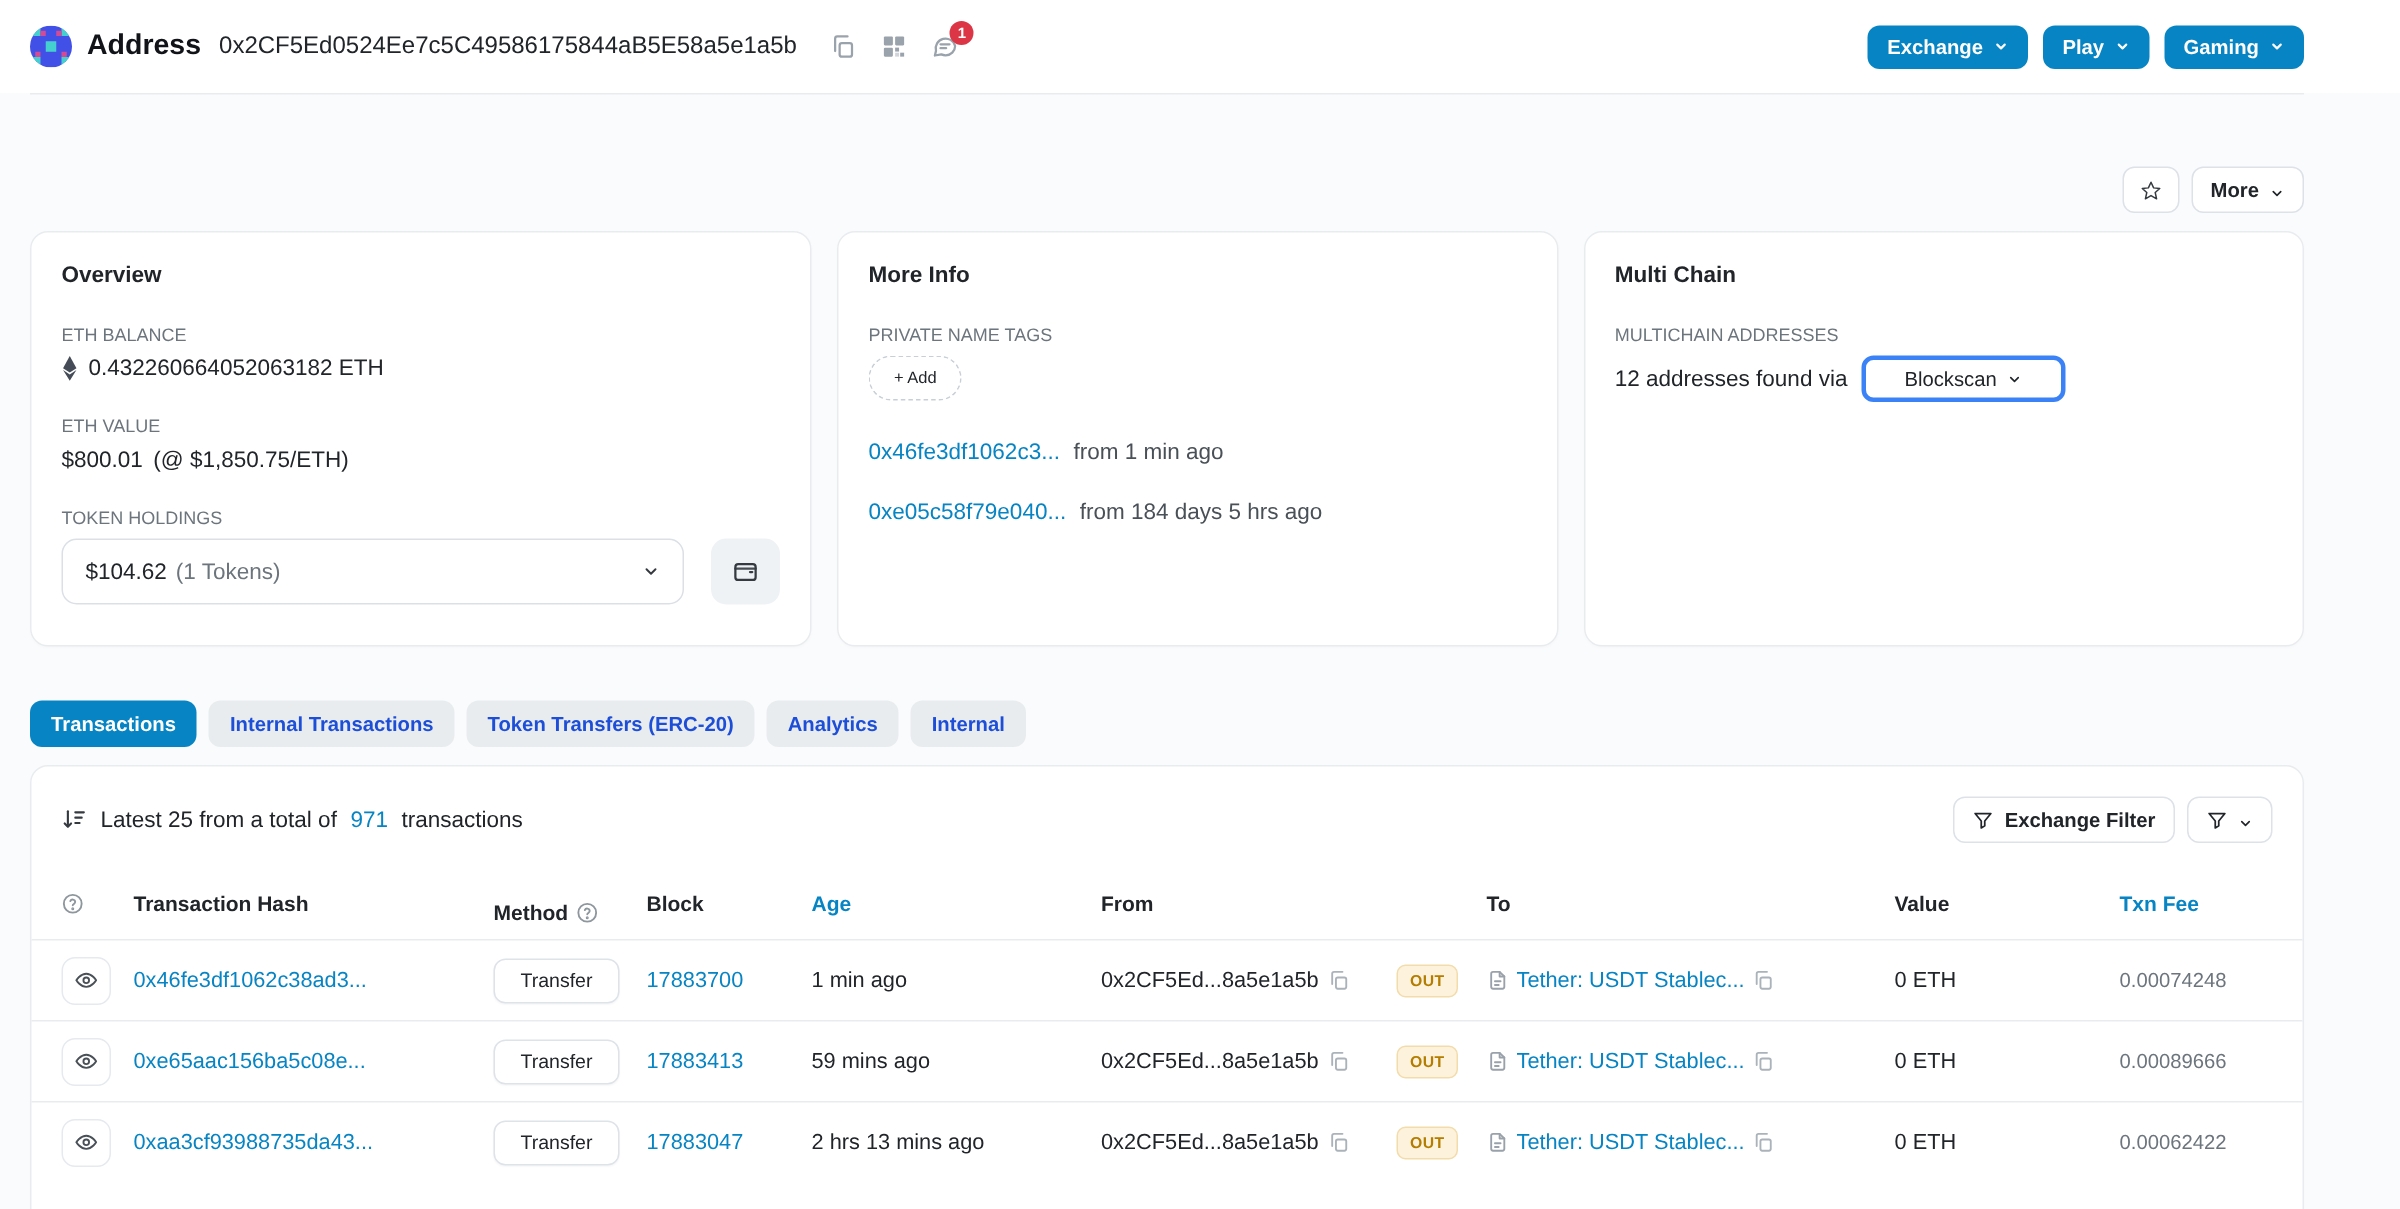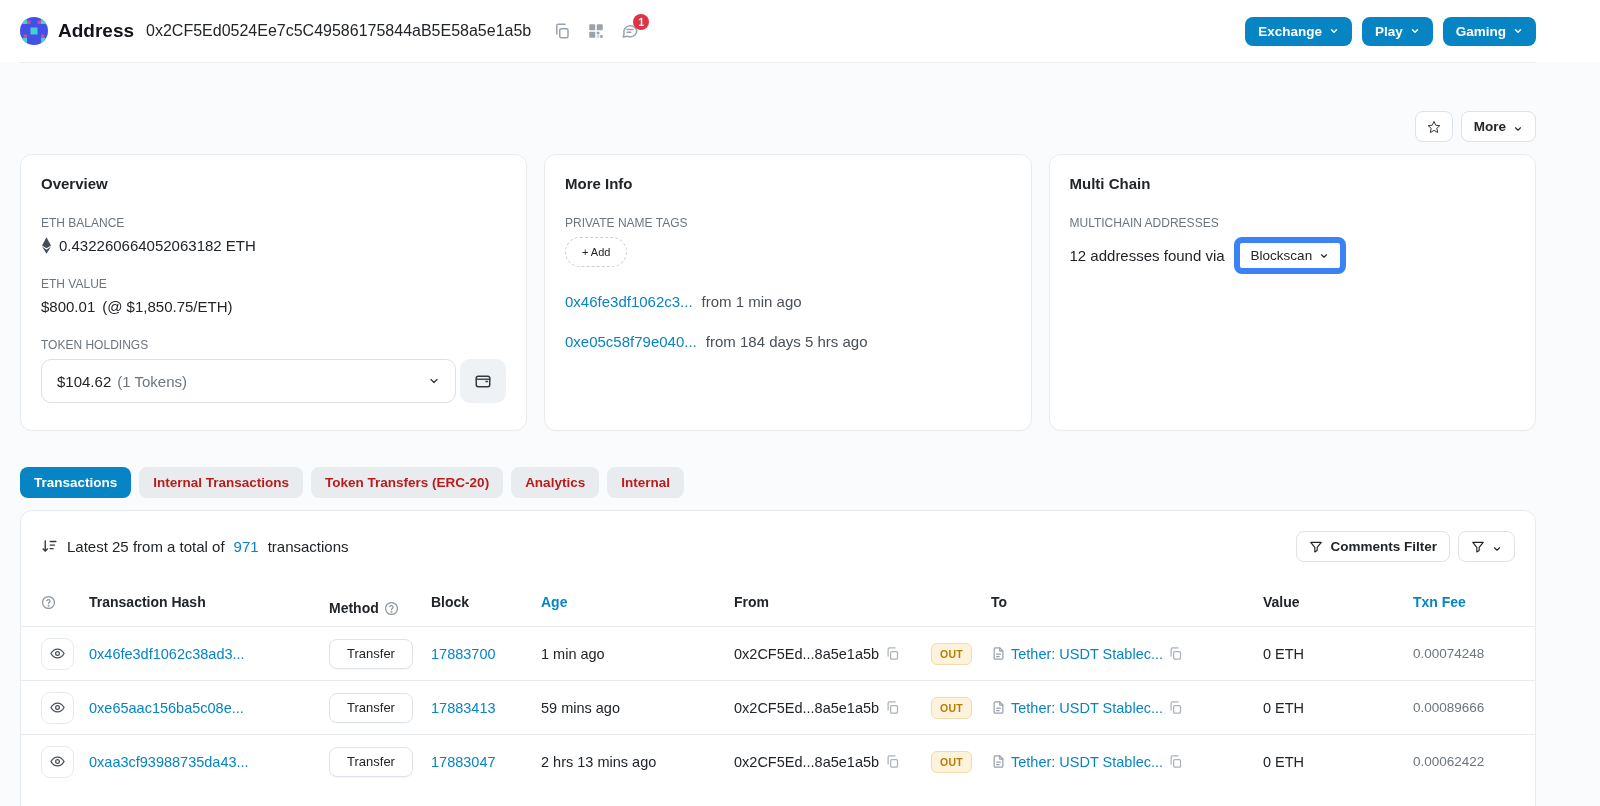--- a/index.html
+++ b/index.html
@@ -28,35 +28,35 @@
   .btn-icon-only { padding:7px 11px; }
 
   .cards { display:flex; gap:17px; margin-top:12px; }
   .card { flex:1; background:#fff; border:1px solid #e9ecef; border-radius:12px; padding:20px; height:277px; box-shadow:0 1px 2px rgba(0,0,0,.02); }
   .card-title { font-size:15px; font-weight:700; margin-bottom:24px; }
   .field { margin-bottom:23px; }
   .field-label { font-size:12px; color:#6c757d; margin-bottom:7px; }
   .field-value { font-size:15px; color:#212529; display:flex; align-items:center; gap:7px; }
   .eth-glyph { width:11px; height:17px; color:#454c57; }
   .muted { color:#6c757d; }
-  .token-row { display:flex; align-items:center; gap:4px; }
+  .token-row { display:flex; align-items:center; gap:18px; }
   .token-select { width:415px; height:44px; border:1px solid #dbe0e6; border-radius:10px; display:flex; align-items:center; justify-content:space-between; padding:0 15px; background:#fff; cursor:pointer; }
   .token-select .chev { width:12px; height:12px; color:#343a40; }
   .wallet-btn { width:46px; height:44px; border:none; border-radius:10px; background:#eff2f5; display:flex; align-items:center; justify-content:center; color:#343a40; cursor:pointer; }
   .wallet-btn svg { width:18px; height:18px; }
   .add-btn { display:inline-flex; align-items:center; gap:4px; border:1px dashed #c8cfd6; border-radius:18px; background:#fff; padding:8px 16px; font-size:11px; color:#212529; cursor:pointer; font-family:inherit; }
   .link { color:var(--link,#0784c3); text-decoration:none; cursor:pointer; }
   .txn-line { display:flex; align-items:center; gap:9px; font-size:15px; }
   .txn-time { color:#495057; }
   .mc-line { display:flex; align-items:center; gap:9px; font-size:15px; }
-  .provider-btn { border:6px solid #3b82f6; border-radius:8px; background:#fff; padding:5px 11px; font-size:13.5px; color:#212529; display:inline-flex; align-items:center; gap:7px; cursor:pointer; font-family:inherit; }
+  .provider-btn { border:3px solid #3b82f6; border-radius:8px; background:#fff; padding:5px 26px; font-size:13.5px; color:#212529; display:inline-flex; align-items:center; gap:7px; cursor:pointer; font-family:inherit; }
   .provider-btn svg { width:10px; height:10px; }
 
   .tabs { display:flex; gap:8px; margin-top:36px; }
-  .tab { background:#e9ecef; border:none; border-radius:8px; padding:8px 14px; font-size:13.5px; font-weight:600; color:#b91c1c; cursor:pointer; font-family:inherit; }
+  .tab { background:#e9ecef; border:none; border-radius:8px; padding:8px 14px; font-size:13.5px; font-weight:600; color:#1d4ed8; cursor:pointer; font-family:inherit; }
   .tab.active { background:var(--primary,#0784c3); color:#fff; }
 
   .panel { margin-top:12px; background:#fff; border:1px solid #e9ecef; border-radius:12px; min-height:320px; box-shadow:0 1px 2px rgba(0,0,0,.02); }
   .panel-head { display:flex; align-items:center; justify-content:space-between; padding:20px 20px 16px 20px; }
   .summary { display:flex; align-items:center; gap:9px; font-size:15px; }
   .summary svg { width:17px; height:17px; color:#343a40; }
   .panel-head-right { display:flex; gap:8px; }
 
   .trow { display:grid; grid-template-columns:48px 240px 102px 110px 193px 185px 72px 272px 150px 104px; align-items:center; padding:0 20px; }
   .thead { height:48px; font-size:14px; font-weight:700; color:#212529; }
@@ -276,21 +276,21 @@
           </svg>
         <span>Latest 25 from a total of</span>
         <a class="link">971</a>
         <span>transactions</span>
       </div>
       <div class="panel-head-right">
         <button class="btn-light">
           <svg viewBox="0 0 24 24" fill="none" stroke="currentColor" stroke-width="2" stroke-linejoin="round">
               <path d="M3 4h18l-7 8.5V18l-4 2.5v-8L3 4z"></path>
             </svg>
-          <span>Comments Filter</span>
+          <span>Exchange Filter</span>
         </button>
         <button class="btn-light">
           <svg viewBox="0 0 24 24" fill="none" stroke="currentColor" stroke-width="2" stroke-linejoin="round">
               <path d="M3 4h18l-7 8.5V18l-4 2.5v-8L3 4z"></path>
             </svg>
           <svg viewBox="0 0 24 24" fill="none" stroke="currentColor" stroke-width="2.6" stroke-linecap="round" stroke-linejoin="round" style="width:10px;height:10px">
               <polyline points="6 9 12 15 18 9"></polyline>
             </svg>
         </button>
       </div>

